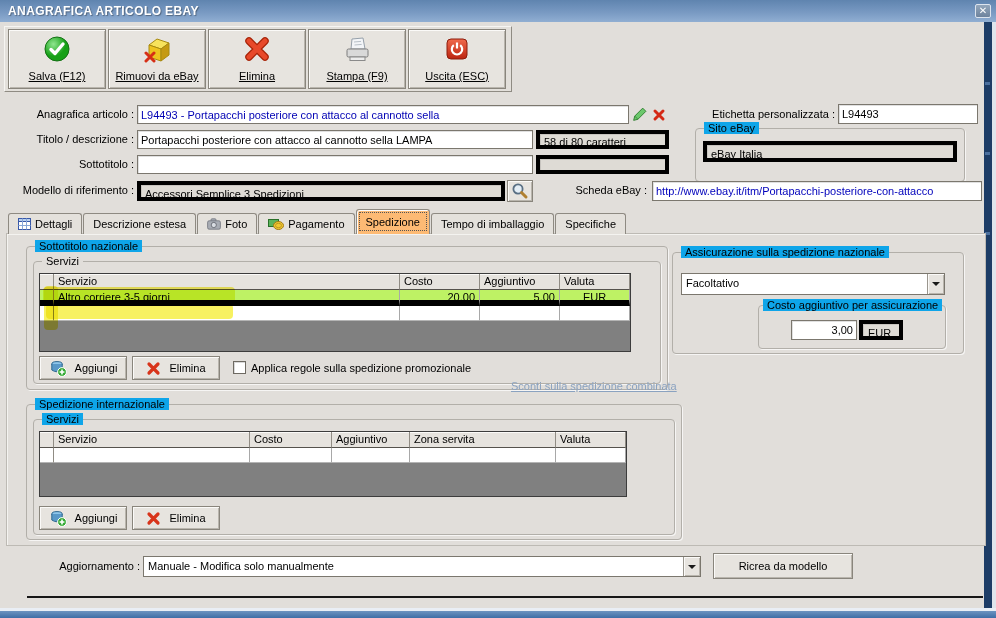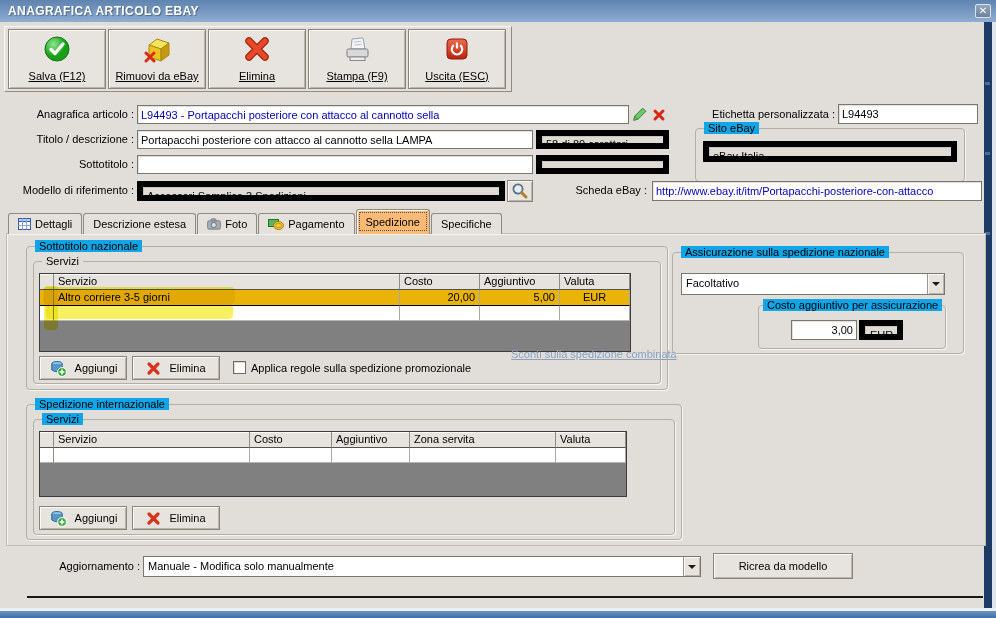--- a/index.html
+++ b/index.html
@@ -45,21 +45,21 @@
     box-shadow: inset 1px 1px 0 #fbfaf8, inset -1px -1px 0 #b9b5ad;
     cursor:pointer;
   }
   .sunken {
     background:#fff;
     border:1px solid #7b776e;
     box-shadow: inset 1px 1px 0 rgba(0,0,0,0.12);
   }
   .sunken-gray {
     background:#dedbd5;
-    border:6px solid #000000;
+    border:4px solid #000000;
     box-shadow: inset 1px 1px 0 rgba(0,0,0,0.10);
   }
   input.fld {
     font-family:"Liberation Sans","DejaVu Sans",sans-serif;
     font-size:11px; width:100%; height:100%;
     border:none; outline:none; background:transparent; padding:0 3px;
   }
   .lbl { font-size:11px; text-align:right; white-space:nowrap; }
   .group {
     border:1px solid #b2afa9;
@@ -110,21 +110,21 @@
   .gridbox { background:#808080; border:1px solid #3c3c3c; overflow:hidden; }
   .trow { display:flex; }
   .tcell {
     font-size:11px; padding:1px 4px; overflow:hidden; white-space:nowrap;
     border-right:1px solid #a8a8a8;
   }
   .thead .tcell { background:#e6e3de; border-right:1px solid #908c84; border-bottom:1px solid #55524c;
                   box-shadow: inset 0 1px 0 #fbfaf8; }
   .selcol { width:14px; padding:0; background:#d6d3cd; border-right:1px solid #908c84; flex:none; }
   .rowwhite .tcell { background:#fff; border-bottom:1px solid #b4b4b4; }
-  .rowsel .tcell { background:#eab308; border-bottom:1px solid #000000; }
+  .rowsel .tcell { background:#bef264; border-bottom:6px solid #000000; }
   .num { text-align:right; }
   .ctr { text-align:center; }
 
   .hl { position:absolute; background:#f2e900; opacity:0.62; mix-blend-mode:multiply; border-radius:4px; }
 
   .link { font-size:11px; color:#8aa2c0; text-decoration:underline; cursor:pointer; white-space:nowrap; }
 
   .combo { display:flex; }
   .combo .cval { flex:1; padding:3px 4px; font-size:11px; overflow:hidden; white-space:nowrap; background:#fff; }
   .combo-btn {
@@ -292,20 +292,23 @@
       <rect x="0.5" y="1.5" width="10" height="7" fill="#5cb45c" stroke="#287028"></rect>
       <ellipse cx="10.5" cy="7.5" rx="5" ry="4" fill="#f0c830" stroke="#a07818"></ellipse>
       <ellipse cx="10.5" cy="7.5" rx="3" ry="2.2" fill="none" stroke="#c09820"></ellipse>
     </svg>
     <span>Pagamento</span>
   </div>
   <div class="tab active">
     <span>Spedizione</span>
   </div>
   <div class="tab">
+    <span>Tempo di imballaggio</span>
+  </div>
+  <div class="tab">
     <span>Specifiche</span>
   </div>
 </div>
 
 <div class="abs content-panel"></div>
 
 <div class="abs group" style="left:26px; top:246px; width:642px; height:144px; z-index:2">
   <span class="group-label">Sottotitolo nazionale</span>
 </div>
 <div class="abs group" style="left:33px; top:261px; width:628px; height:123px; z-index:2">
@@ -353,21 +356,21 @@
 </div>
 <div class="abs btn3d smallbtn" style="left:132px; top:356px; width:88px; z-index:2">
   <svg width="15" height="15" viewBox="0 0 15 15">
     <path d="M3 3 L12 12 M12 3 L3 12" stroke="#d8341a" stroke-width="3.2" stroke-linecap="round"></path>
   </svg>
   <span>Elimina</span>
 </div>
 
 <div class="abs checkbox" style="left:233px; top:361px; z-index:2"></div>
 <div class="abs" style="left:251px; top:362px; z-index:2; font-size:11px; white-space:nowrap">Applica regole sulla spedizione promozionale</div>
-<div class="abs link" style="left:511px; top:348px; z-index:2">Sconti sulla spedizione combinata</div>
+<div class="abs link" style="left:511px; top:380px; z-index:2">Sconti sulla spedizione combinata</div>
 
 <div class="abs group" style="left:672px; top:252px; width:292px; height:102px; z-index:2">
   <span class="group-label">Assicurazione sulla spedizione nazionale</span>
 
   <div class="sunken combo" style="position:absolute; left:8px; top:20px; width:264px; height:22px; background:#fff">
     <div class="cval">Facoltativo</div>
     <div class="combo-btn">
       <span class="arrow-down"></span>
     </div>
   </div>

